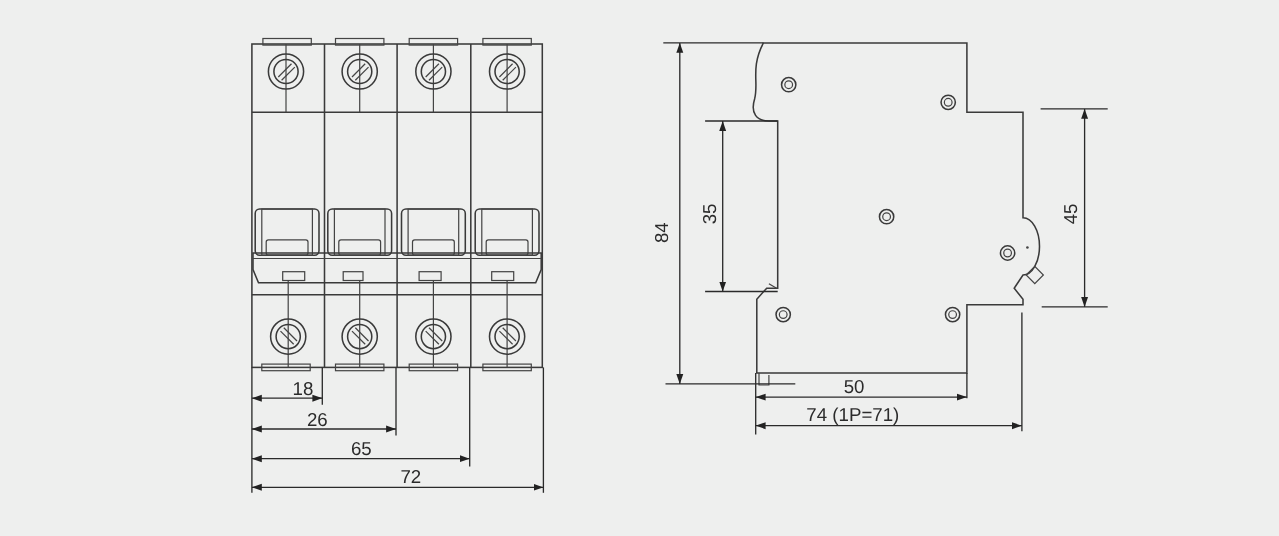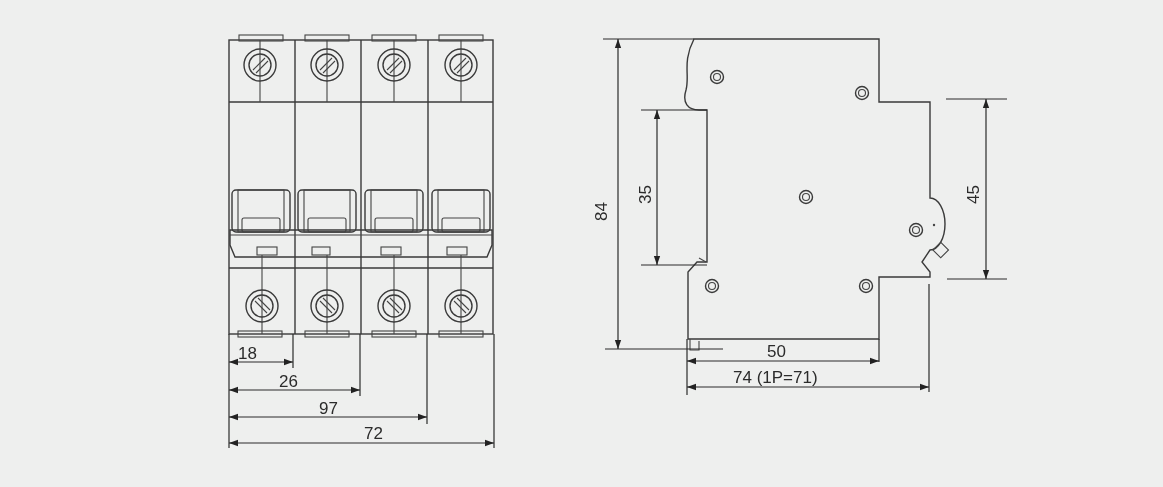--- a/index.html
+++ b/index.html
@@ -204,23 +204,23 @@
 
       <line class="dim" x1="687" y1="339" x2="687" y2="395"></line>
       <line class="dim" x1="879" y1="339" x2="879" y2="362"></line>
       <line class="dim" x1="929" y1="284" x2="929" y2="392"></line>
       <line class="dim" x1="687" y1="361" x2="879" y2="361" marker-start="url(#arr)" marker-end="url(#arr)"></line>
       <line class="dim" x1="687" y1="387" x2="929" y2="387" marker-start="url(#arr)" marker-end="url(#arr)"></line>
     </g>
   </g>
 </svg>
 
-<span class="lbl" style="left:238px;top:345px;">18</span>
+<span class="lbl" style="left:266px;top:345px;">18</span>
 <span class="lbl" style="left:279px;top:373px;">26</span>
-<span class="lbl" style="left:319px;top:400px;">97</span>
+<span class="lbl" style="left:319px;top:400px;">65</span>
 <span class="lbl" style="left:364px;top:425px;">72</span>
 
 <span class="lbl rot" style="left:592px;top:203px;">84</span>
 <span class="lbl rot" style="left:636px;top:186px;">35</span>
 <span class="lbl rot" style="left:964px;top:186px;">45</span>
 <span class="lbl" style="left:767px;top:343px;">50</span>
 <span class="lbl" style="left:733px;top:369px;text-align:right;">74 (1P=71)</span>
 </div>
 
 </body></html>

